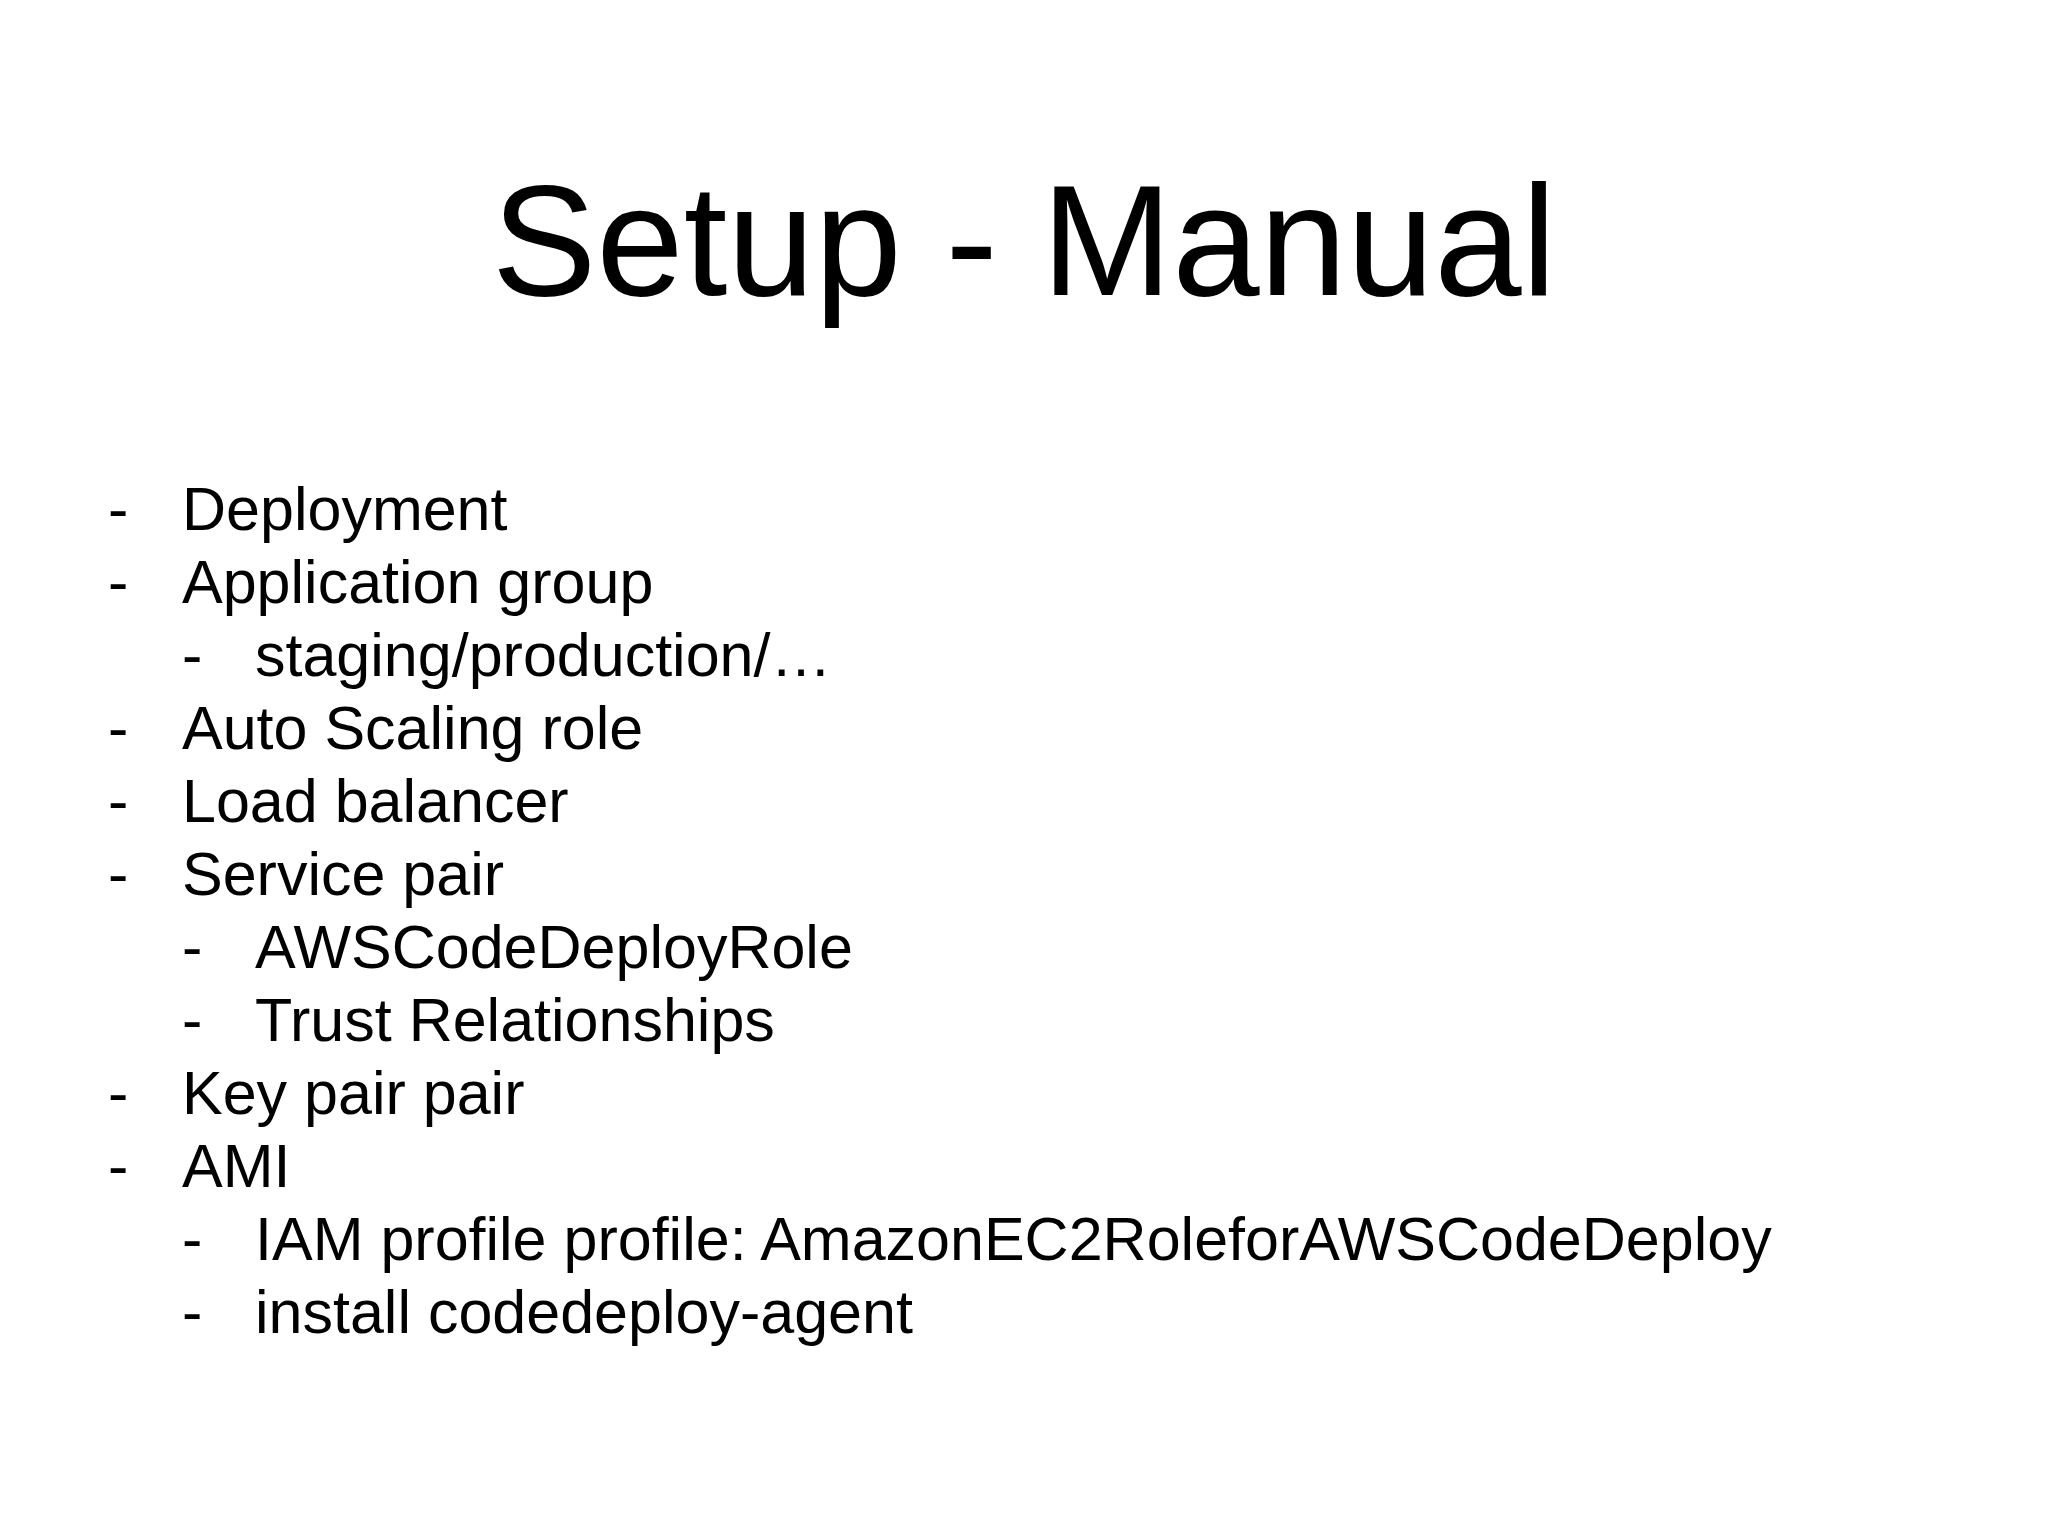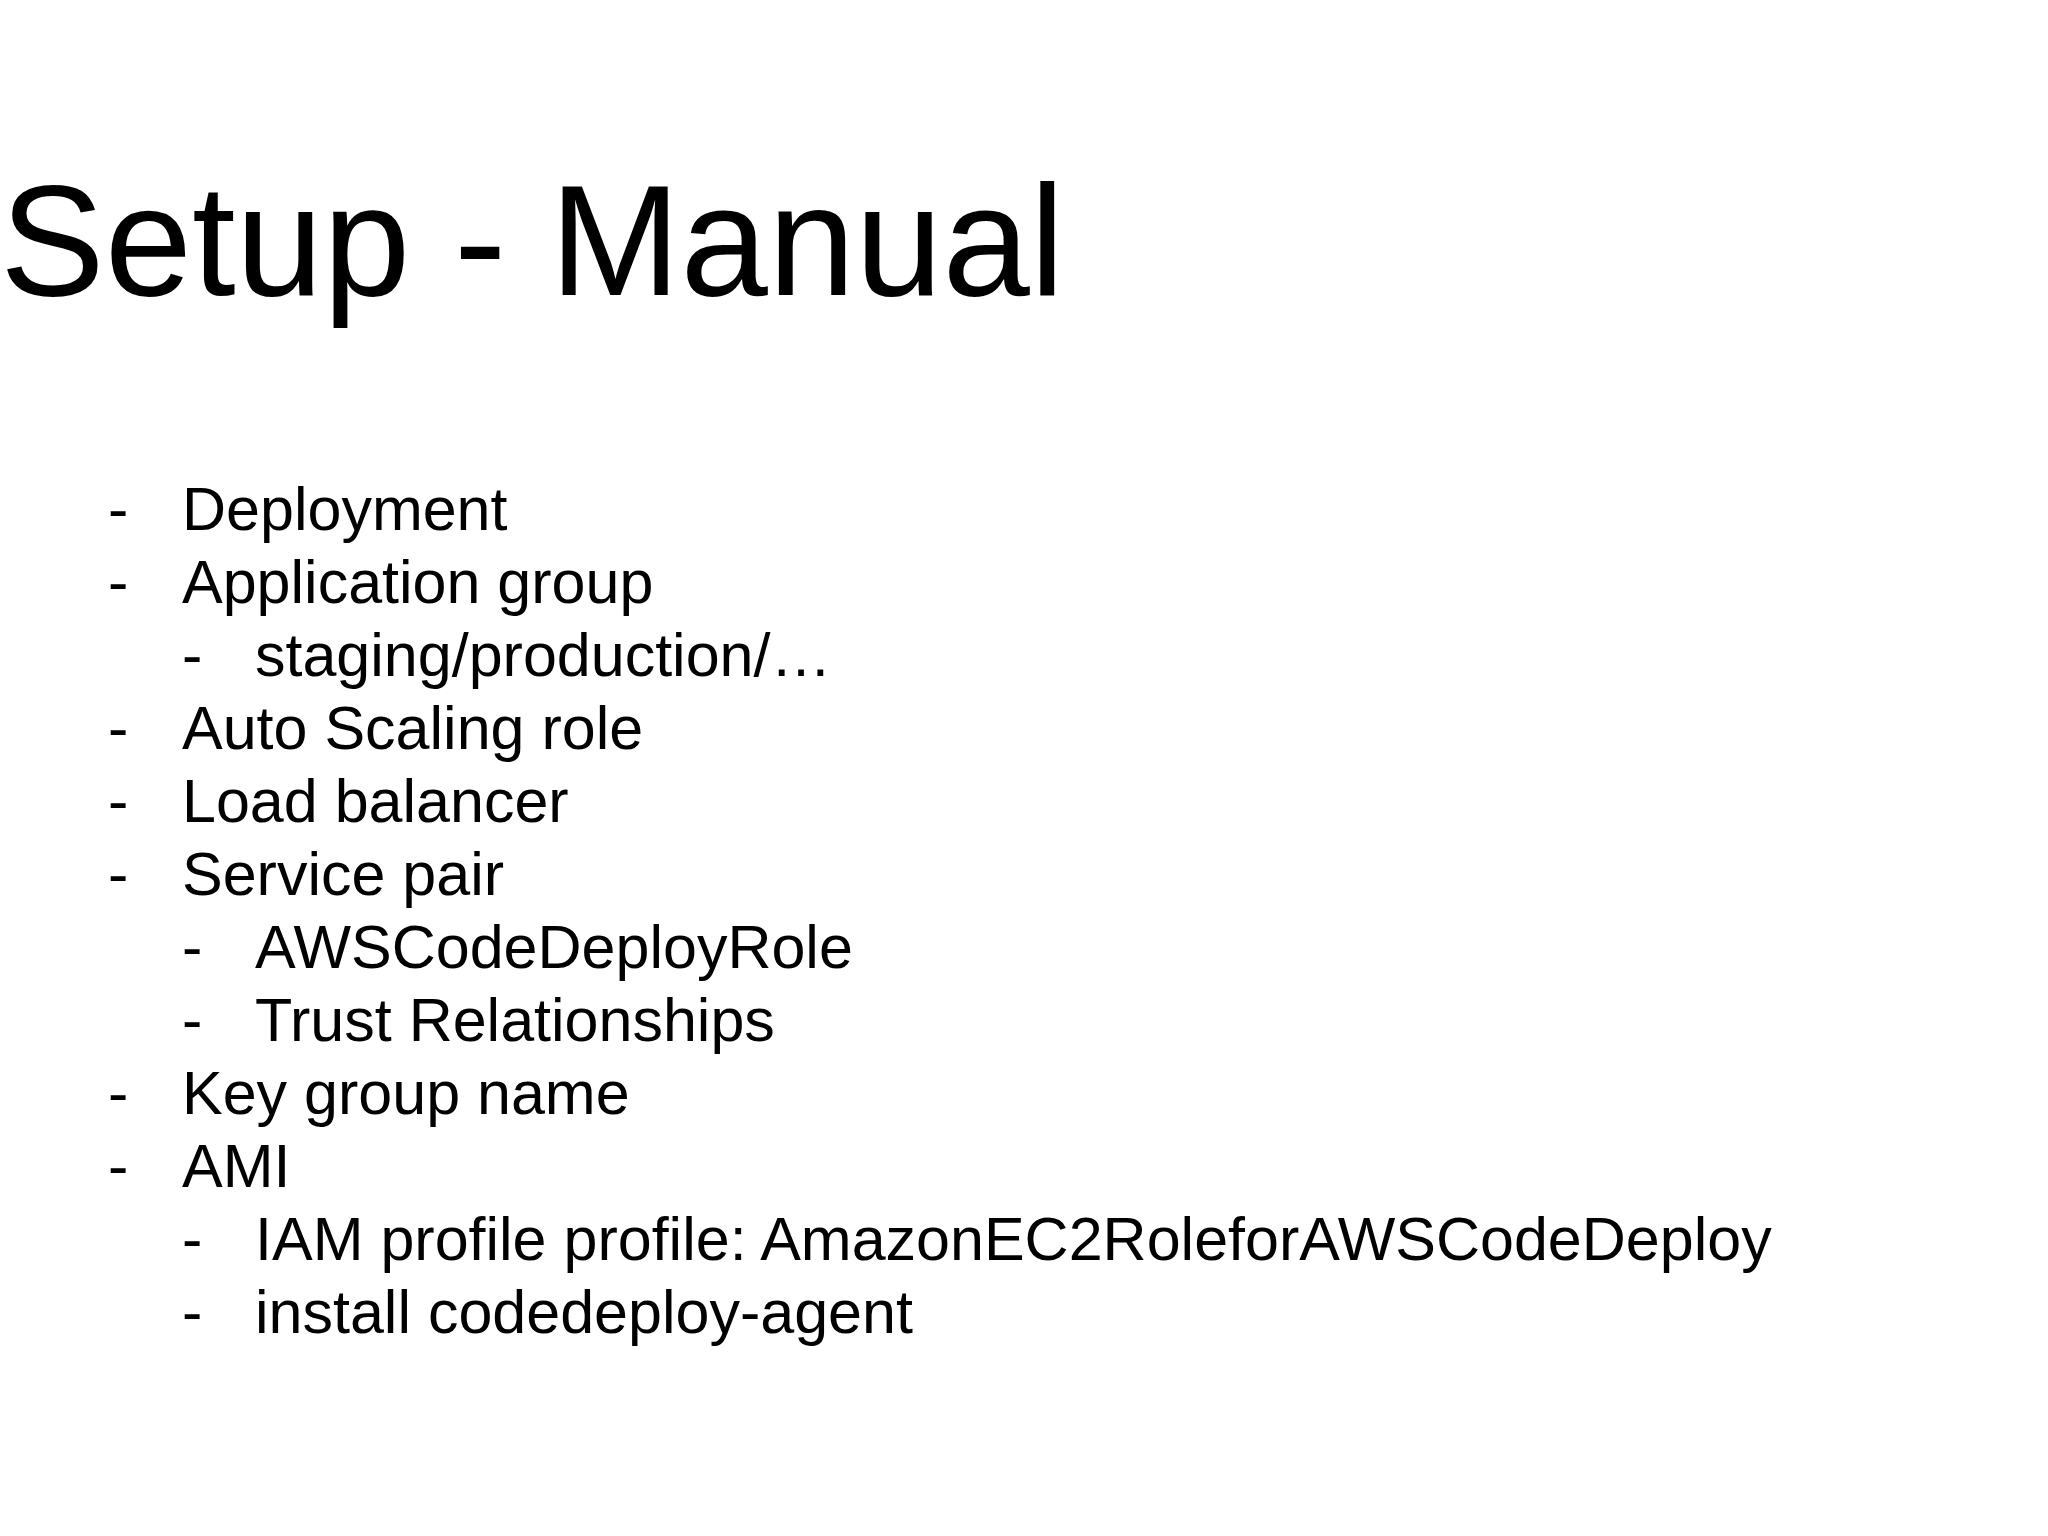--- a/index.html
+++ b/index.html
@@ -14,20 +14,21 @@
     background: #ffffff;
     color: #000000;
     font-family: "Liberation Sans", sans-serif;
     overflow: hidden;
   }
   .title {
     position: absolute;
     top: 148px;
     left: 0;
     right: 0;
+    text-align: center;
     font-size: 157px;
     line-height: 186px;
     white-space: nowrap;
     color: #000000;
   }
   .bullet-list {
     position: absolute;
     left: 108px;
     top: 473px;
     font-size: 61px;
@@ -91,21 +92,21 @@
       <span class="txt">AWSCodeDeployRole</span>
     </div>
 
     <div class="row lvl2">
       <span class="dash">-</span>
       <span class="txt">Trust Relationships</span>
     </div>
 
     <div class="row lvl1">
       <span class="dash">-</span>
-      <span class="txt">Key group name</span>
+      <span class="txt">Key pair pair</span>
     </div>
 
     <div class="row lvl1">
       <span class="dash">-</span>
       <span class="txt">AMI</span>
     </div>
 
     <div class="row lvl2">
       <span class="dash">-</span>
       <span class="txt">IAM profile profile: AmazonEC2RoleforAWSCodeDeploy</span>

